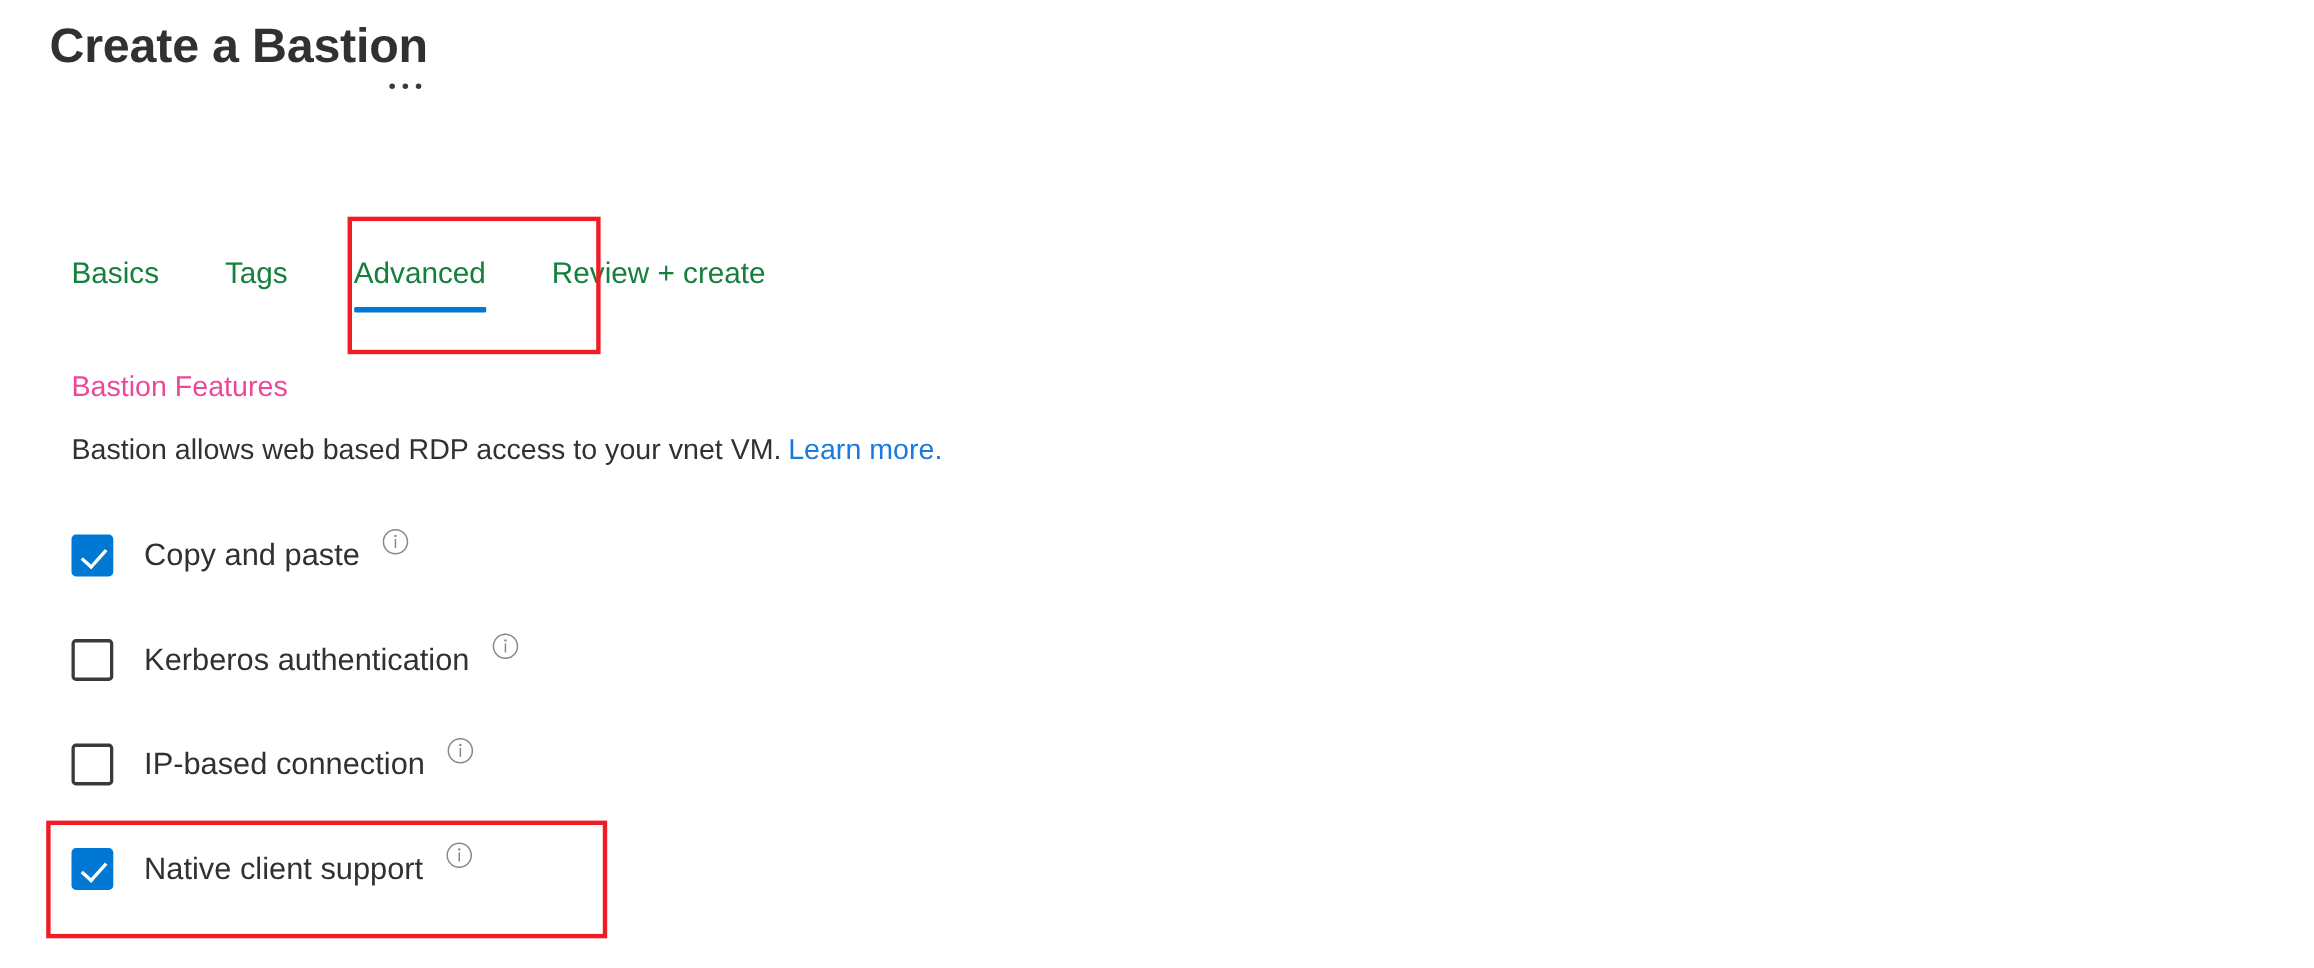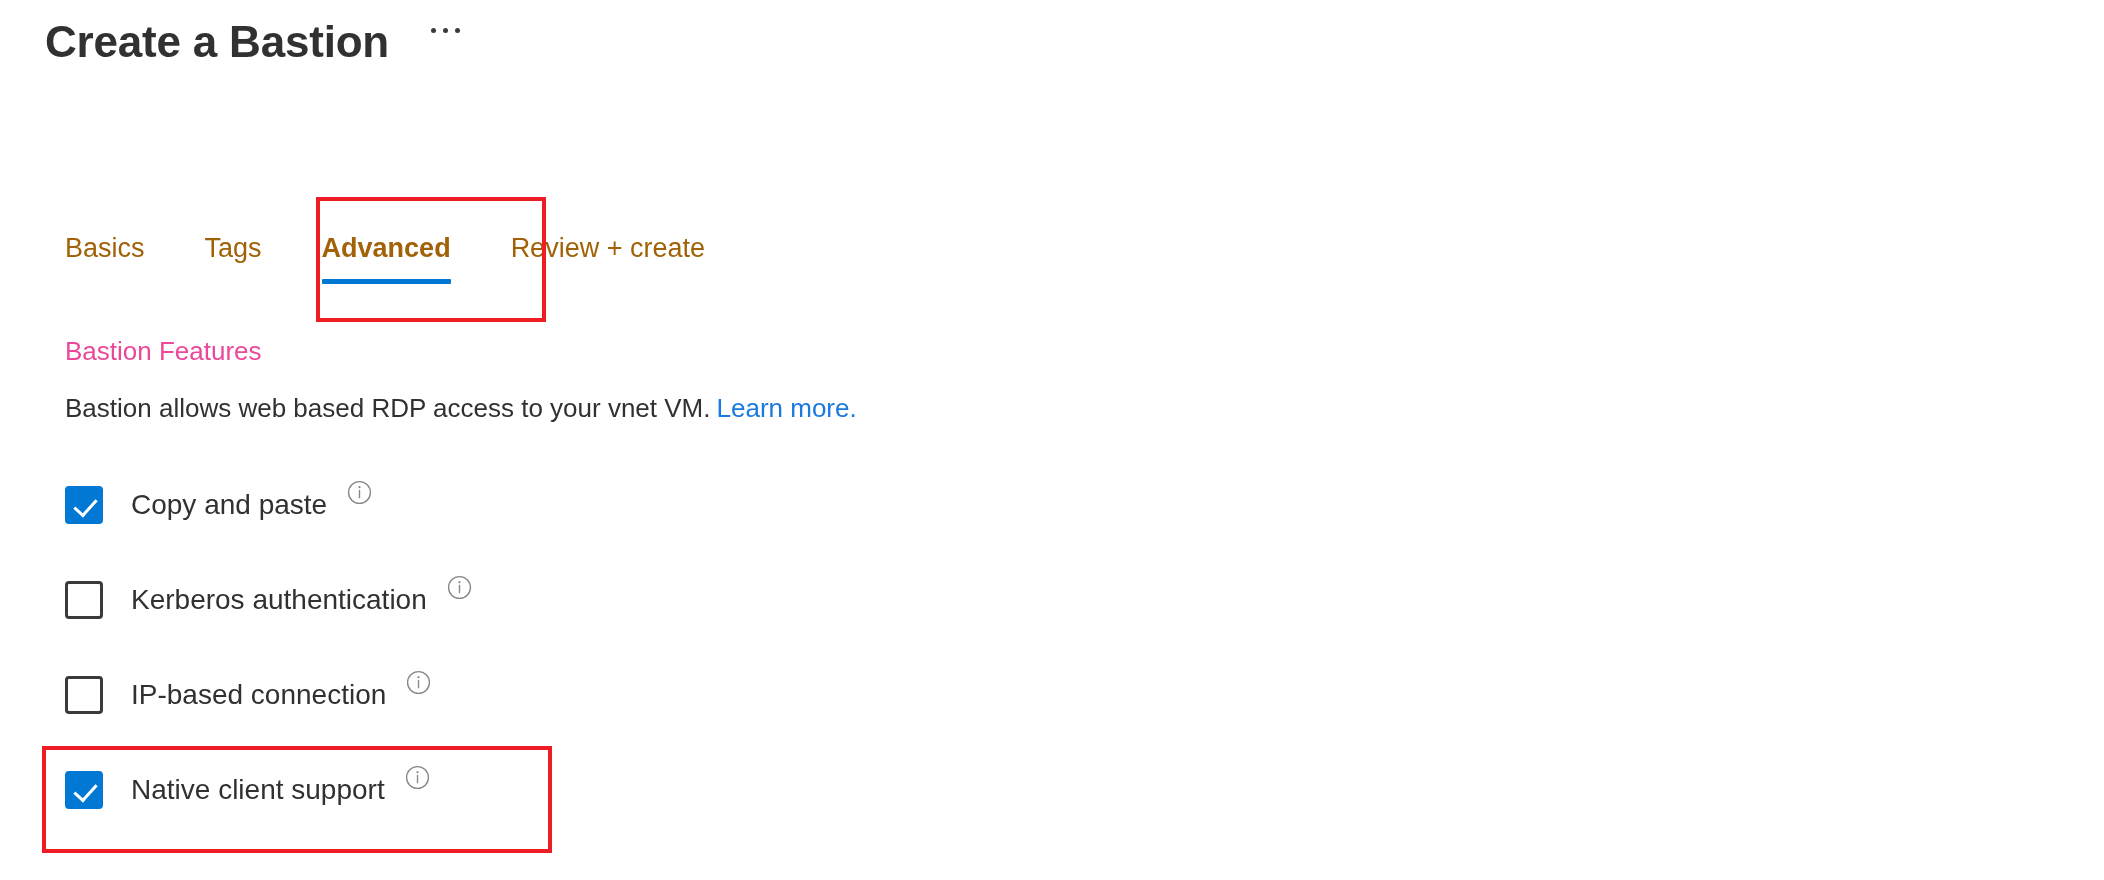--- a/index.html
+++ b/index.html
@@ -15,21 +15,22 @@
     overflow: hidden;
     position: relative;
   }
 
   
   .page-header {
     position: absolute;
     left: 45px;
     top: 18px;
     display: flex;
-    align-items: flex-start;
+    align-items: flex-end;
+    flex-direction: column;
   }
   .page-title {
     font-size: 44px;
     font-weight: 700;
     letter-spacing: -0.2px;
     color: #323130;
     line-height: 1.1;
     white-space: nowrap;
   }
   .more-menu {
@@ -53,28 +54,28 @@
     position: absolute;
     left: 65px;
     top: 228px;
     display: flex;
     align-items: flex-start;
   }
   .tab {
     position: relative;
     padding: 0 30px 22px 30px;
     font-size: 27px;
-    color: #a16207;
+    color: #15803d;
     cursor: pointer;
     white-space: nowrap;
     line-height: 40px;
   }
   .tab:first-child { padding-left: 0; }
   .tab.active {
-    font-weight: 700;
+    font-weight: 400;
   }
   .tab .tab-underline {
     position: absolute;
     left: 30px;
     right: 30px;
     bottom: 6px;
     height: 5px;
     background: #0078d4;
     border-radius: 1px;
   }

